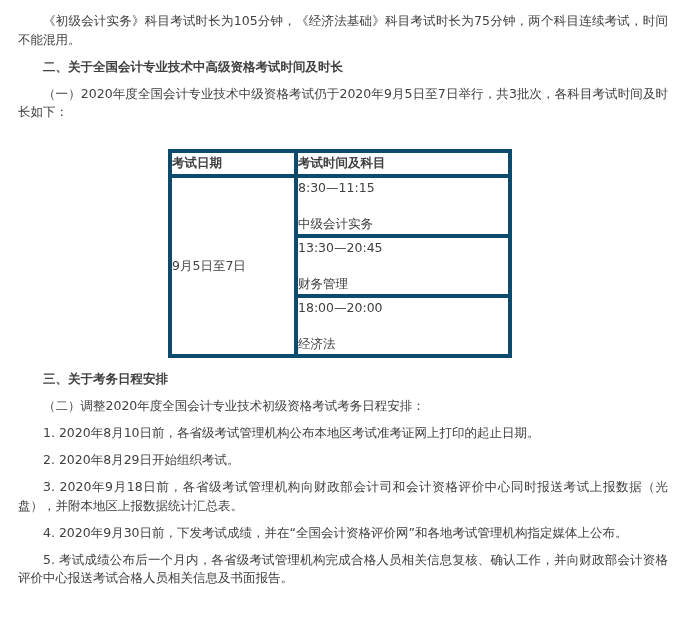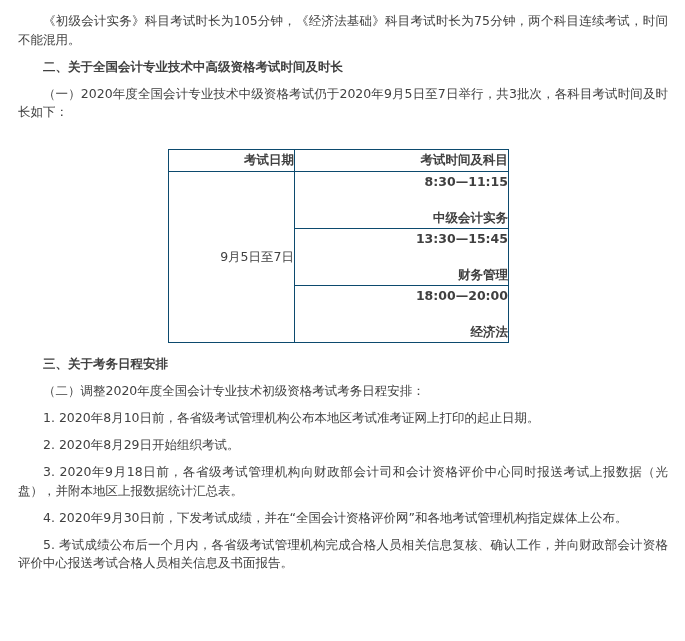--- a/index.html
+++ b/index.html
@@ -26,31 +26,31 @@
   }
   table.exam-table {
     border-collapse: collapse;
     table-layout: fixed;
     margin: 27.5px 0 12px 150px;
     color: #404040;
   }
   .exam-table col.c1 { width: 126px; }
   .exam-table col.c2 { width: 214px; }
   .exam-table th, .exam-table td {
-    border: 1px solid #0c4a6e;
-    text-align: right;
+    border: 4px solid #0c4a6e;
+    text-align: left;
     vertical-align: middle;
     padding: 0;
     font-size: 12.5px;
   }
   .exam-table th {
     height: 21px;
     font-weight: bold;
   }
-  .exam-table td.session-cell { height: 56px; font-weight: bold; }
+  .exam-table td.session-cell { height: 56px; }
   .exam-table .t { line-height: 18.5px; }
   .exam-table .s { line-height: 18.5px; margin-top: 17px; }
 </style>
 </head>
 <body>
 
 <div class="doc">
 
   <p>《初级会计实务》科目考试时长为105分钟，《经济法基础》科目考试时长为75分钟，两个科目连续考试，时间不能混用。</p>
 
@@ -72,21 +72,21 @@
     <tbody>
       <tr>
         <td rowspan="3">9月5日至7日</td>
         <td class="session-cell">
           <div class="t">8:30—11:15</div>
           <div class="s">中级会计实务</div>
         </td>
       </tr>
       <tr>
         <td class="session-cell">
-          <div class="t">13:30—15:45</div>
+          <div class="t">13:30—20:45</div>
           <div class="s">财务管理</div>
         </td>
       </tr>
       <tr>
         <td class="session-cell">
           <div class="t">18:00—20:00</div>
           <div class="s">经济法</div>
         </td>
       </tr>
     </tbody>

